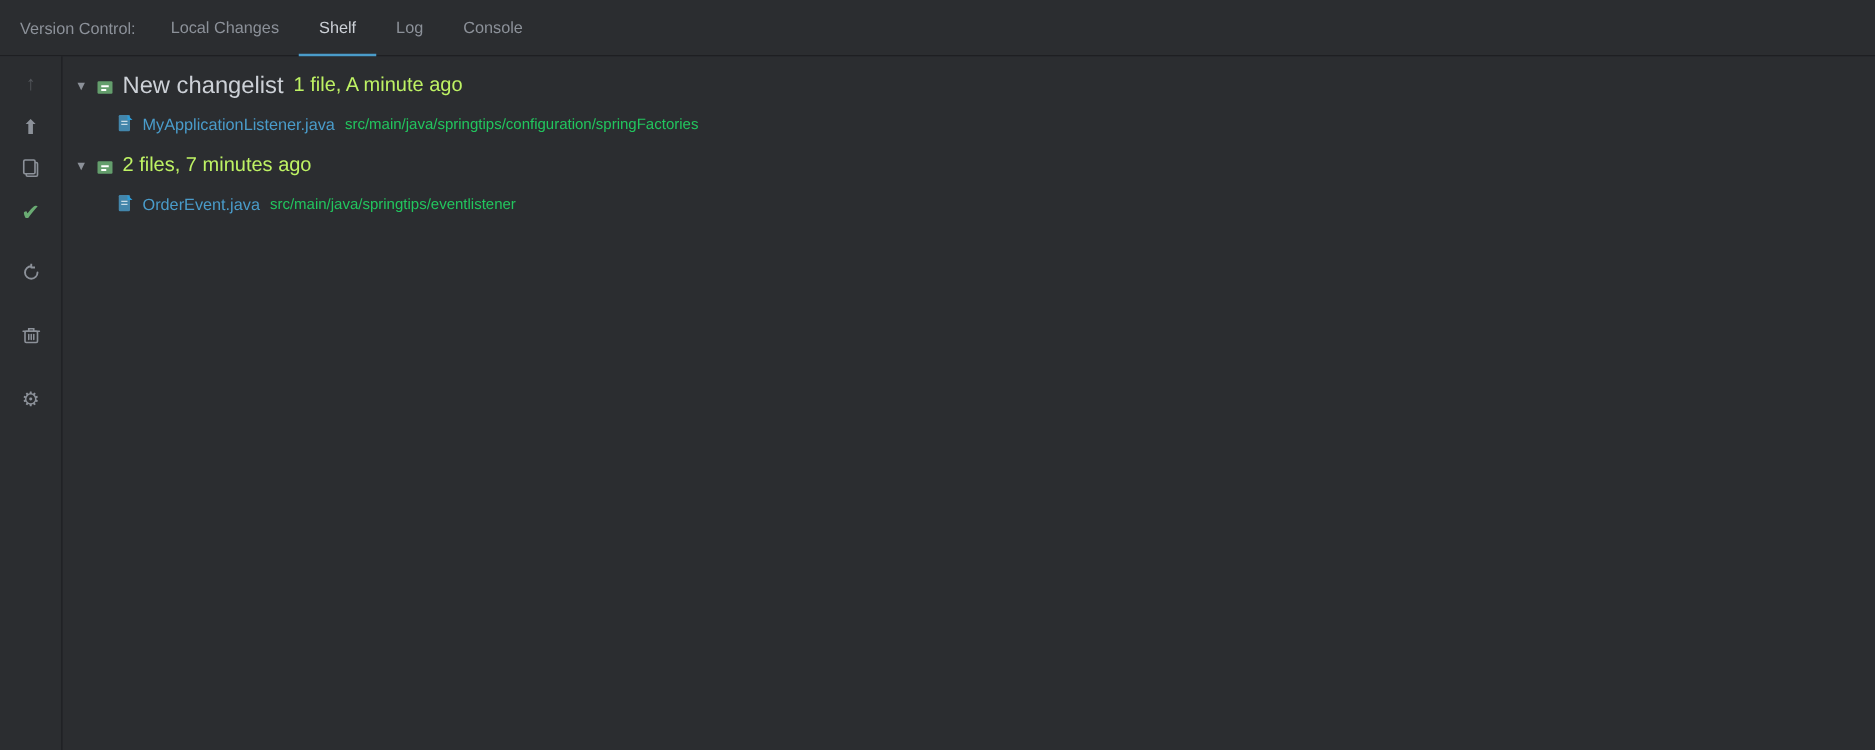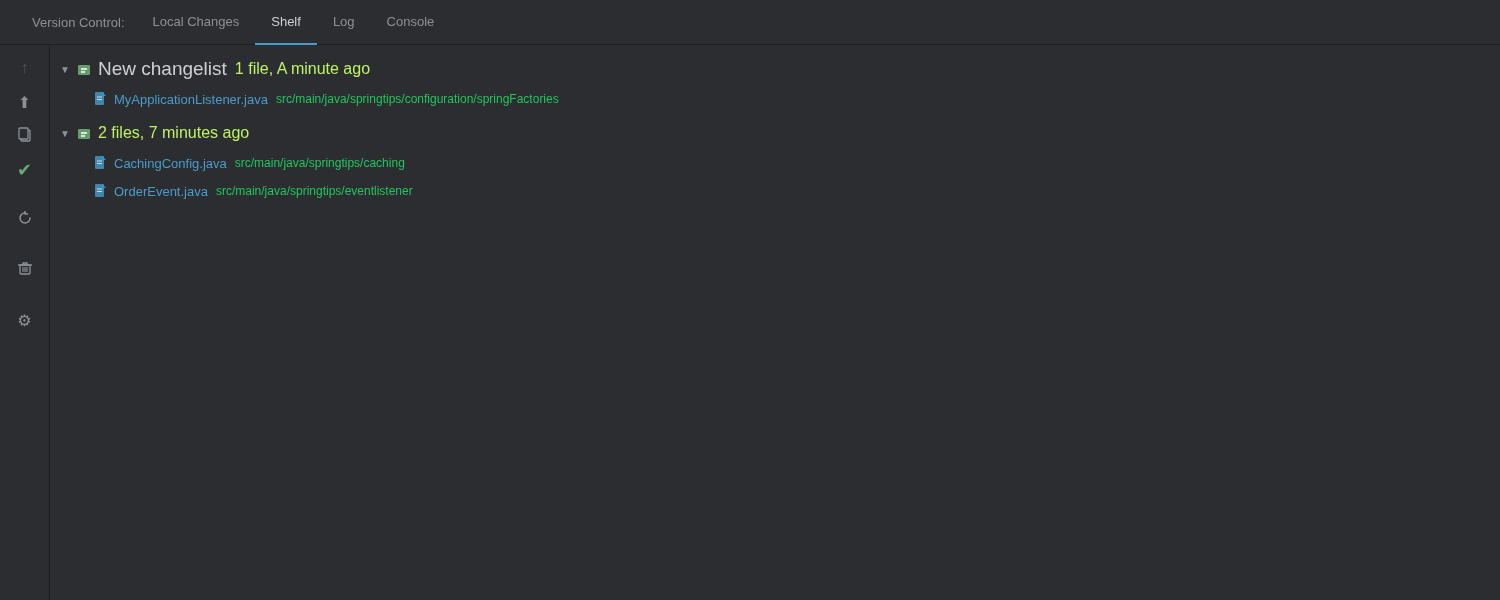--- a/index.html
+++ b/index.html
@@ -13,21 +13,21 @@
       overflow: hidden;
     }
 
     
     .tab-bar {
       display: flex;
       align-items: center;
       background-color: #2b2d30;
       border-bottom: 1px solid #1e1f22;
       height: 45px;
-      padding-left: 24px;
+      padding-left: 8px;
     }
 
     .version-control-label {
       color: #8c9199;
       font-size: 13px;
       margin-right: 4px;
       padding: 0 8px;
       white-space: nowrap;
     }
 
@@ -289,32 +289,20 @@
       <div class="file-list">
         <div class="file-item">
           <span class="file-icon">
             <svg width="14" height="16" viewBox="0 0 14 16" fill="none" style="vertical-align:middle;">
               <rect x="1" y="1" width="9" height="13" rx="1" fill="#4a9cca" opacity="0.8"></rect>
               <path d="M8 1l4 4h-4V1z" fill="#2b9cd8"></path>
               <line x1="3" y1="6" x2="8" y2="6" stroke="#fff" stroke-width="1" opacity="0.7"></line>
               <line x1="3" y1="8.5" x2="8" y2="8.5" stroke="#fff" stroke-width="1" opacity="0.7"></line>
             </svg>
           </span>
-          <span class="file-name">CachingConfig.java</span>
-          <span class="file-path">src/main/java/springtips/caching</span>
-        </div>
-        <div class="file-item">
-          <span class="file-icon">
-            <svg width="14" height="16" viewBox="0 0 14 16" fill="none" style="vertical-align:middle;">
-              <rect x="1" y="1" width="9" height="13" rx="1" fill="#4a9cca" opacity="0.8"></rect>
-              <path d="M8 1l4 4h-4V1z" fill="#2b9cd8"></path>
-              <line x1="3" y1="6" x2="8" y2="6" stroke="#fff" stroke-width="1" opacity="0.7"></line>
-              <line x1="3" y1="8.5" x2="8" y2="8.5" stroke="#fff" stroke-width="1" opacity="0.7"></line>
-            </svg>
-          </span>
           <span class="file-name">OrderEvent.java</span>
           <span class="file-path">src/main/java/springtips/eventlistener</span>
         </div>
       </div>
     </div>
 
   </div>
 </div>
 
 </body></html>

